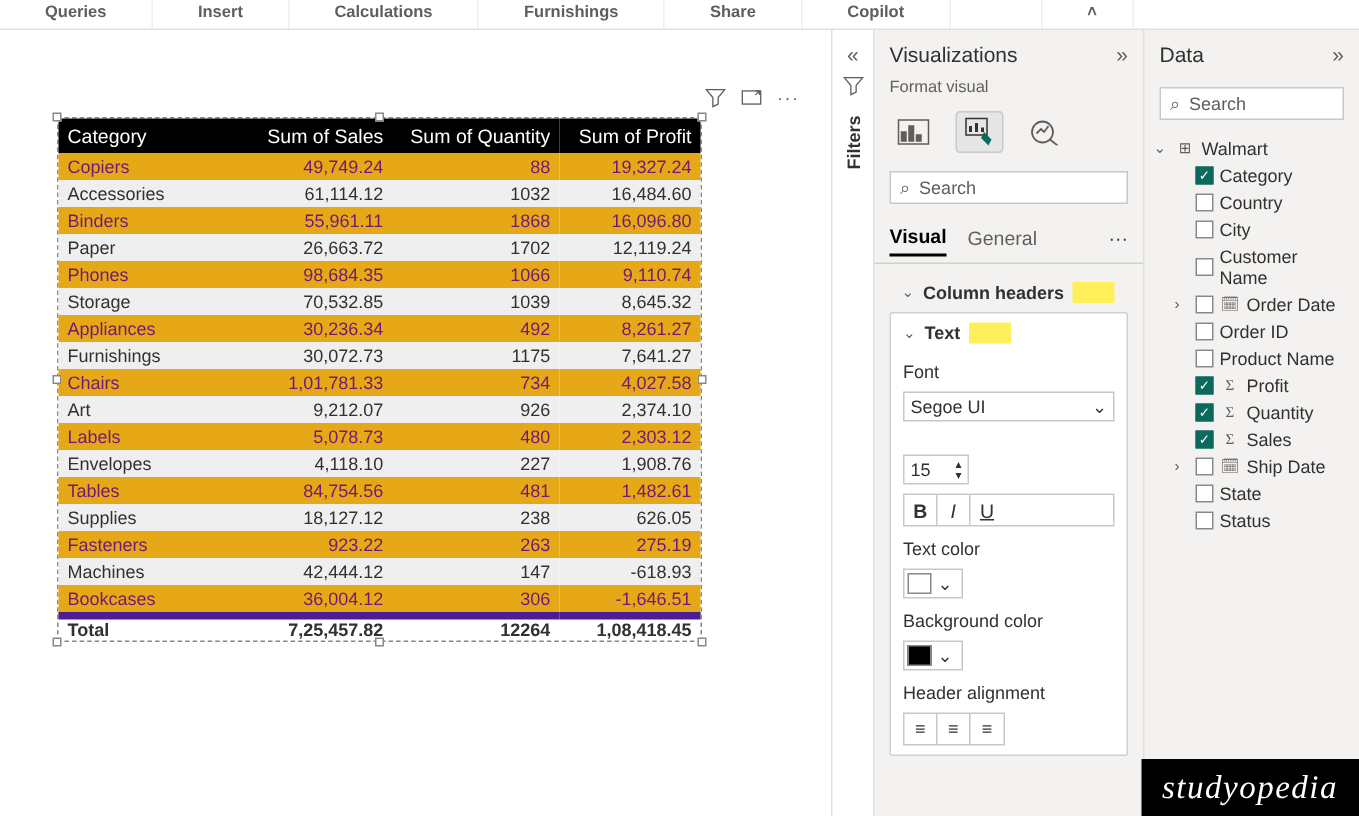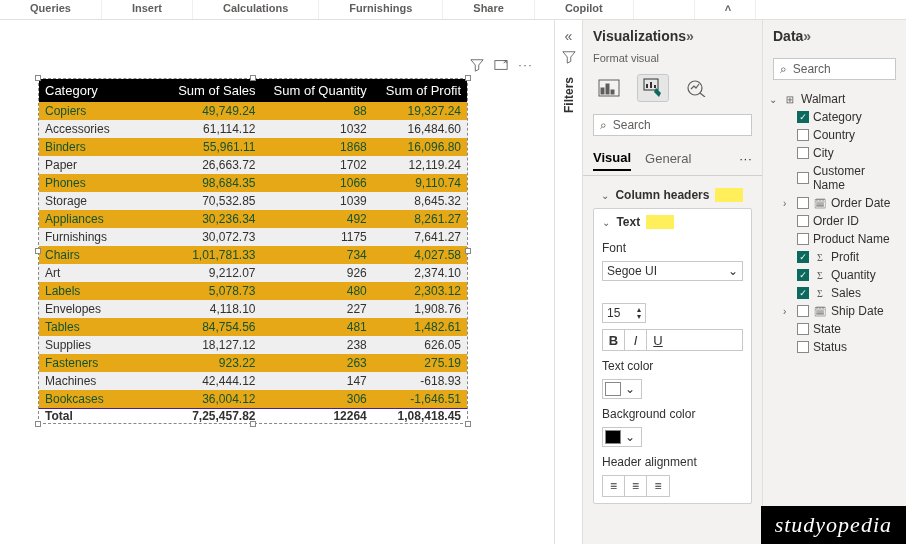--- a/index.html
+++ b/index.html
@@ -20,33 +20,33 @@
 .handle.tl { left: -4px; top: -4px; } .handle.tr { right: -4px; top: -4px; }
 .handle.bl { left: -4px; bottom: -4px; } .handle.br { right: -4px; bottom: -4px; }
 .handle.tm { left: 50%; top: -4px; margin-left:-3px; } .handle.bm { left: 50%; bottom: -4px; margin-left:-3px; }
 .handle.ml { left: -4px; top: 50%; margin-top:-3px; } .handle.mr { right: -4px; top: 50%; margin-top:-3px; }
 
 table.data { width: 100%; border-collapse: collapse; font-size: 12px; table-layout: fixed; }
 table.data thead th { background: #000; color: #fff; font-weight: 400; padding: 4px 6px; text-align: right; font-size: 13px; }
 table.data thead th:first-child { text-align: left; }
 table.data tbody td { padding: 2px 6px; text-align: right; }
 table.data tbody td:first-child { text-align: left; }
-table.data tr.odd td { background: #e6a817; color: #14532d; }
+table.data tr.odd td { background: #e6a817; color: #701a75; }
 table.data tr.even td { background: #efefef; }
-table.data tfoot td { font-weight: 700; padding: 0 6px; text-align: right; border-top: 1px solid #4c1d95; }
+table.data tfoot td { font-weight: 700; padding: 0 6px; text-align: right; border-top: 5px solid #4c1d95; }
 table.data tfoot td:first-child { text-align: left; }
 
 .filters-rail { width: 28px; background: #fff; border-left: 1px solid #e1dfdd; display: flex; flex-direction: column; align-items: center; padding-top: 8px; gap: 6px; }
 .filters-rail .collapse { font-size: 14px; color: #605e5c; }
 .filters-vert { writing-mode: vertical-rl; font-size: 12px; font-weight: 600; transform: rotate(180deg); margin-top: 4px; }
 
 .viz-pane, .data-pane { background: #f3f2f1; border-left: 1px solid #e1dfdd; display: flex; flex-direction: column; }
 .viz-pane { width: 180px; }
 .data-pane { width: 144px; }
-.pane-header { display: flex; align-items: center; padding: 8px 10px; font-weight: 700; font-size: 14px; }
+.pane-header { display: flex; align-items: center; justify-content: space-between; padding: 8px 10px; font-weight: 400; font-size: 14px; }
 .pane-header .exp { color: #605e5c; font-size: 14px; }
 .pane-sub { font-size: 11px; color: #605e5c; padding: 0 10px 4px; }
 .viz-modes { display: flex; gap: 12px; padding: 6px 10px; align-items: center; }
 .viz-modes .mode { width: 32px; height: 28px; display: flex; align-items: center; justify-content: center; border-radius: 3px; }
 .viz-modes .mode.sel { background: #e6e6e6; border: 1px solid #c8c8c8; }
 .search-box { margin: 6px 10px; background: #fff; border: 1px solid #c8c8c8; padding: 3px 6px; display: flex; align-items: center; gap: 6px; font-size: 12px; color: #605e5c; }
 .tabs { display: flex; gap: 14px; padding: 4px 10px; border-bottom: 1px solid #d0d0d0; align-items: center; font-size: 13px; }
 .tabs .tab { padding: 4px 0; color: #605e5c; cursor: pointer; }
 .tabs .tab.sel { color: #000; font-weight: 600; border-bottom: 2px solid #000; }
 .tabs .ell { margin-left: auto; }

